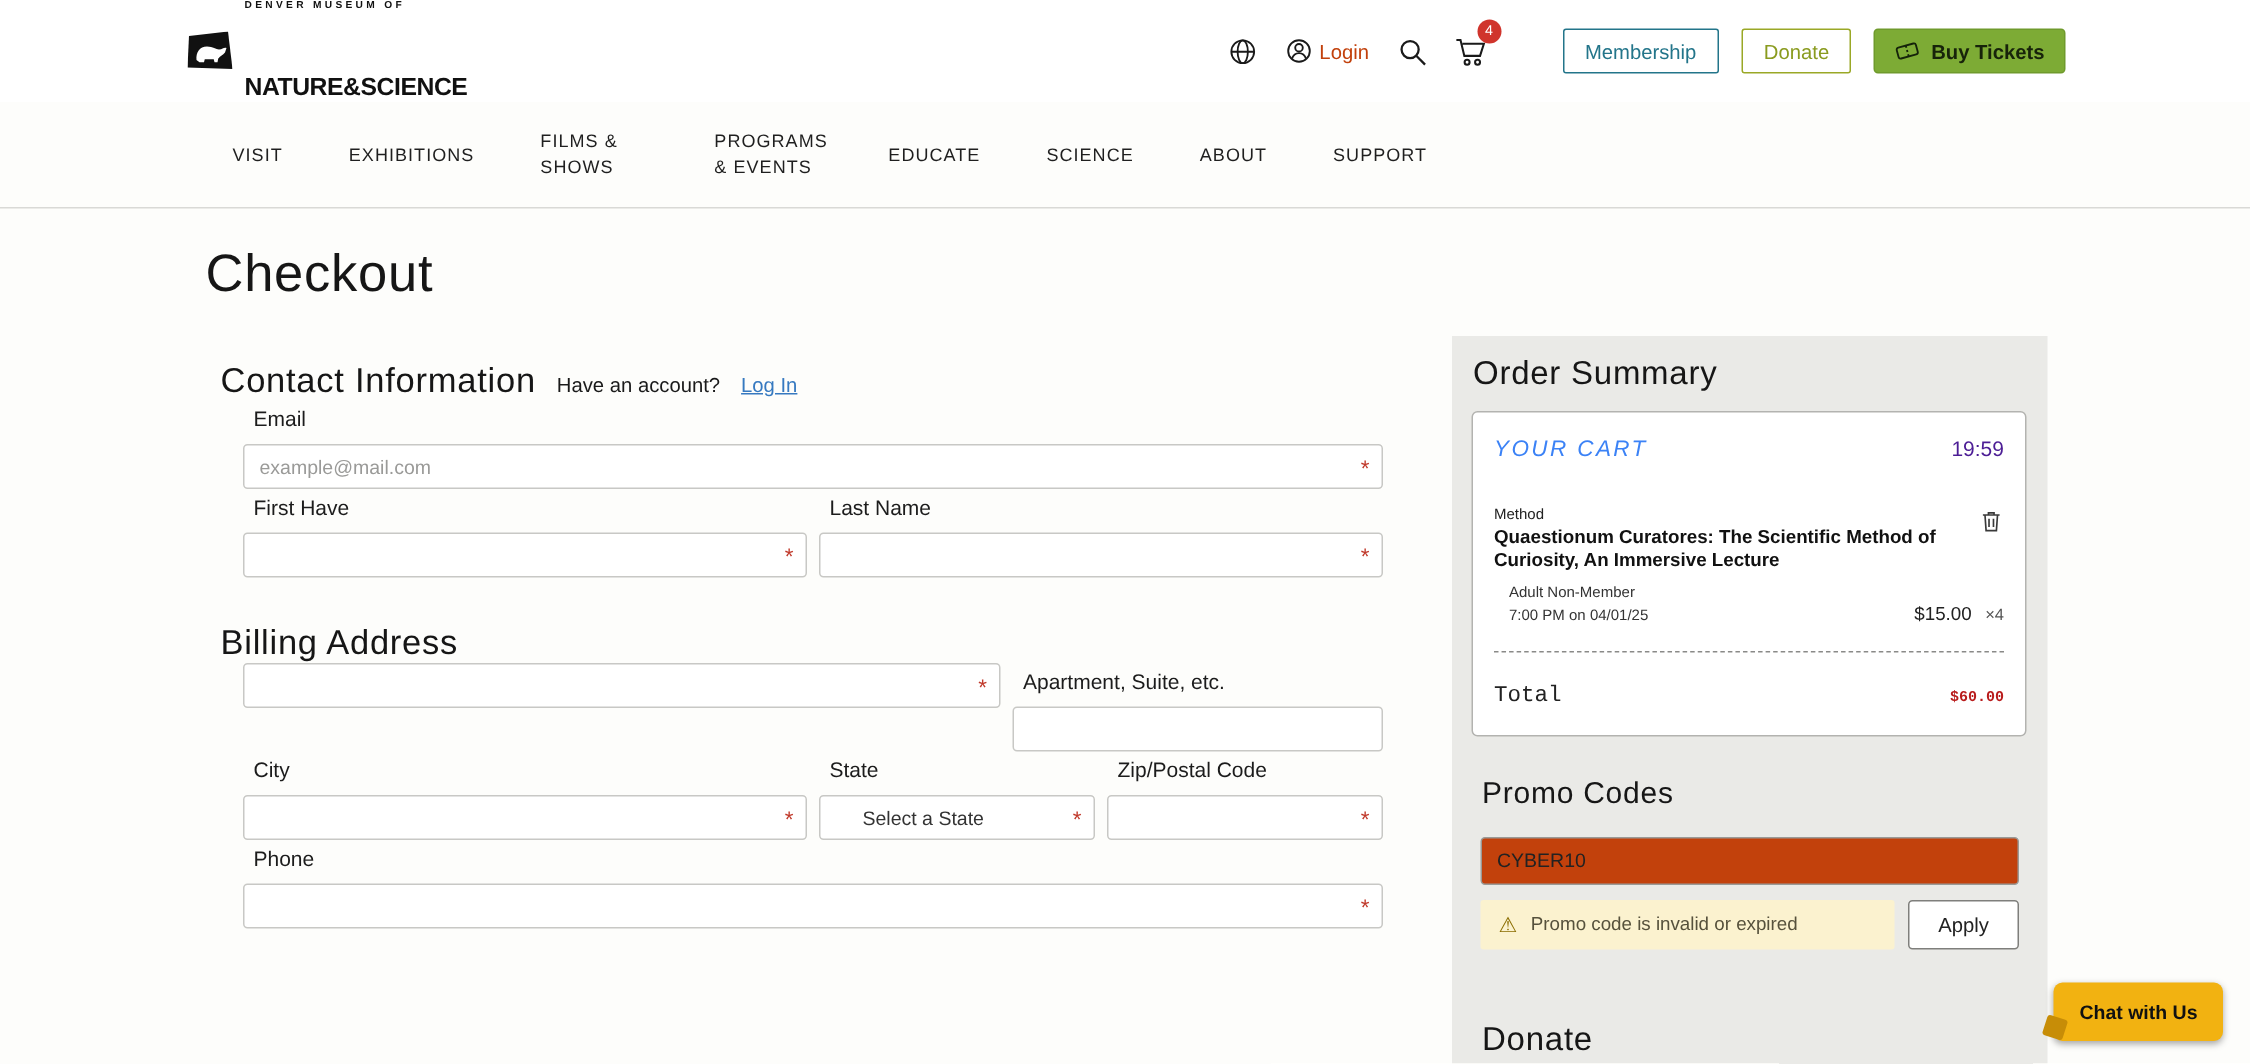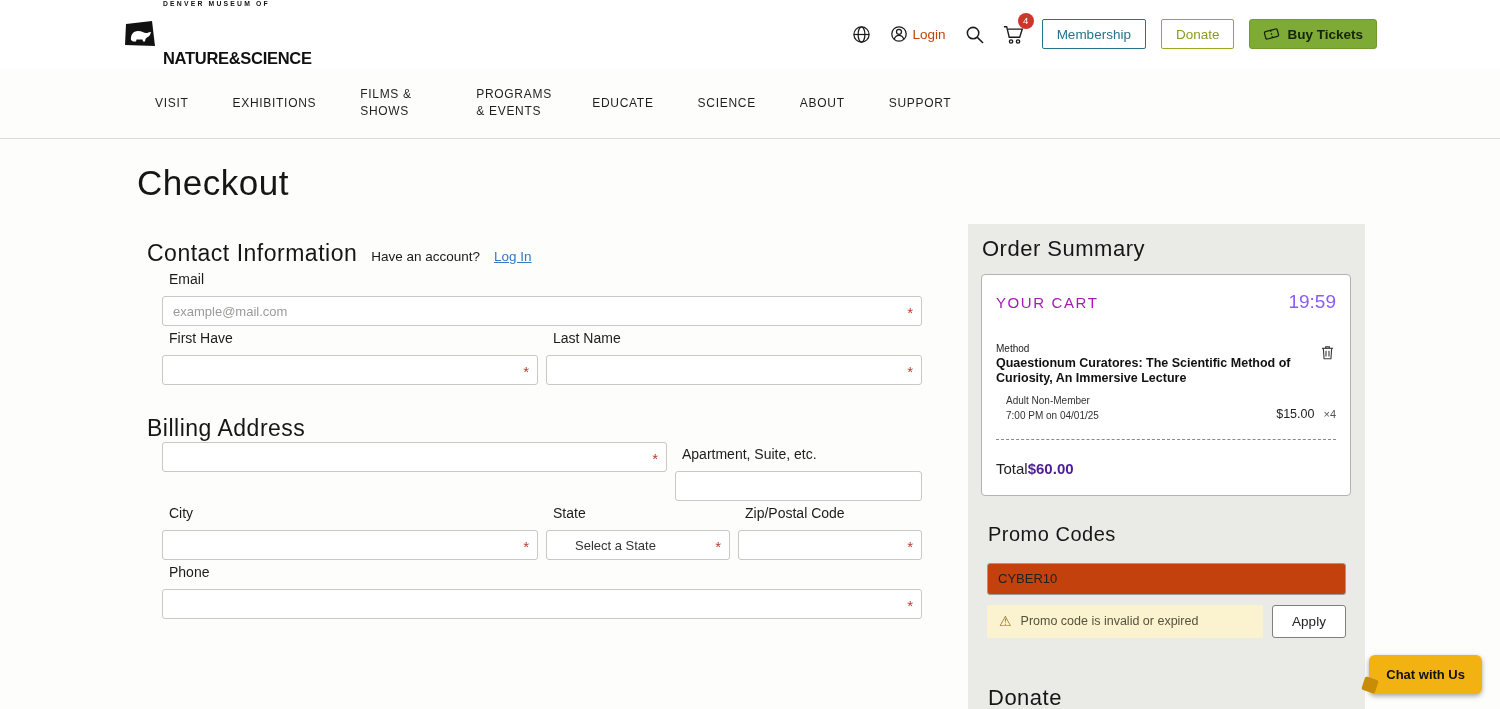--- a/index.html
+++ b/index.html
@@ -13,21 +13,21 @@
   .logo-text { display: flex; flex-direction: column; line-height: 1; gap: 40px; }
   .logo-top { font-size: 6.8px; font-weight: bold; letter-spacing: 2.2px; color: #111; margin-bottom: 2px; }
   .logo-bottom { font-size: 16.5px; font-weight: bold; letter-spacing: -0.3px; color: #111; }
   .top-actions { position: absolute; right: 123px; top: 0; height: 68px; display: flex; align-items: center; gap: 15px; }
   .icon-btn { background: none; border: none; cursor: pointer; display: flex; align-items: center; gap: 5px; padding: 2px; }
   .login-label { font-size: 13.5px; color: #c2410c; }
   .cart-wrap { position: relative; }
   .cart-badge { position: absolute; top: -9px; right: -7px; width: 16px; height: 16px; border-radius: 50%;
     background: #d0342c; color: #fff; font-size: 9.5px; display: flex; align-items: center; justify-content: center; }
   .btn { font-family: inherit; font-size: 13.5px; height: 30px; cursor: pointer; display: inline-flex; align-items: center; gap: 7px; }
-  .btn-membership { background: #fff; color: #23758a; border: 1px solid #23758a; border-radius: 2px; padding: 0 14px; }
+  .btn-membership { background: #fff; color: #23758a; border: 1px solid #23758a; border-radius: 2px; padding: 0 14px; margin-left: 33px; }
   .btn-donate { background: #fff; color: #8a9b1f; border: 1px solid #9aa826; border-radius: 2px; padding: 0 14px; }
   .btn-buy { background: #7dab35; color: #17230a; border: 1px solid #6f9a2c; border-radius: 3px; padding: 0 13px; font-weight: bold; }
 
   
   .main-nav { height: 71px; display: flex; align-items: center; gap: 44px; padding-left: 155px;
     background: #fdfdfb; border-bottom: 1px solid #d9d9d6; }
   .nav-item { font-size: 12px; letter-spacing: 0.7px; color: #1f1f1f; cursor: pointer; line-height: 1.4; background: none; border: none; font-family: inherit; text-align: left; }
   .main-nav .nav-item:nth-child(3), .main-nav .nav-item:nth-child(4) { max-width: 72px; }
 
   
@@ -51,35 +51,35 @@
   .w-half { width: 376px; }
   .w-street { width: 505px; }
   .w-apt { width: 247px; }
   .w-third { width: 184px; }
 
   
   .sidebar { position: absolute; left: 968px; top: 224px; width: 397px; height: 520px; background: #eaeae7; padding: 12px 14px 0 13px; }
   .sidebar-title { font-size: 22px; font-weight: normal; letter-spacing: 0.5px; color: #161616; margin-bottom: 12px; padding-left: 1px; }
   .cart-card { background: #fff; border: 1px solid #b3b3b0; border-radius: 4px; padding: 16px 14px 18px 14px; }
   .cart-head { display: flex; justify-content: space-between; align-items: baseline; }
-  .cart-title { font-size: 15px; letter-spacing: 1.6px; color: #a21caf; }
-  .cart-timer { font-size: 19px; color: #8b5cf6; }
+  .cart-title { font-size: 15px; letter-spacing: 1.6px; color: #3b82f6; font-style: italic; }
+  .cart-timer { font-size: 14px; color: #4c1d95; }
   .cart-item { margin-top: 30px; position: relative; }
   .item-type { font-size: 10px; color: #222; margin-bottom: 2px; }
   .item-name { font-size: 12.5px; font-weight: bold; line-height: 1.18; color: #111; width: 300px; }
   .trash-btn { position: absolute; top: 0; right: 0; background: none; border: none; cursor: pointer; padding: 2px; }
   .item-detail { display: flex; justify-content: space-between; align-items: flex-end; margin-top: 7px; padding-left: 10px; }
   .detail-left { font-size: 10px; color: #333; line-height: 1.5; }
   .detail-right { display: flex; align-items: baseline; gap: 9px; padding-bottom: 2px; }
   .item-price { font-size: 12.5px; color: #222; }
   .item-qty { font-size: 11px; color: #555; }
   .dash-divider { border: none; border-top: 1px dashed #8a8a88; margin: 16px 0 12px 0; }
-  .total-row { display: flex; align-items: baseline; margin-top: 20px; }
+  .total-row { display: flex; justify-content: space-between; align-items: baseline; margin-top: 20px; font-family: Liberation Mono, monospace; }
   .total-label { font-size: 15px; color: #222; }
-  .total-value { font-size: 15px; font-weight: bold; color: #4c1d95; }
+  .total-value { font-size: 10px; font-weight: bold; color: #b91c1c; }
   .promo-title { font-size: 20px; font-weight: normal; letter-spacing: 0.5px; margin: 27px 0 0 7px; color: #161616; }
   .promo-input-wrap { margin: 17px 5px 0 6px; }
   .promo-input { width: 100%; height: 32px; border: 1px solid #9a9a97; border-radius: 3px; font-family: inherit; font-size: 13px; color: #222; padding: 0 10px; background: #c2410c; }
   .promo-row { display: flex; gap: 9px; margin: 10px 5px 0 6px; }
   .promo-error { flex: 1; background: #fbf2cf; border-radius: 2px; display: flex; align-items: center; gap: 9px; padding: 0 12px; min-height: 33px; }
   .warn-icon { color: #8a6d00; font-size: 14px; line-height: 1; }
   .promo-error-text { font-size: 12.5px; color: #56513c; }
   .apply-btn { width: 74px; height: 33px; background: #fff; border: 1px solid #7f7f7c; border-radius: 3px; font-family: inherit; font-size: 13.5px; color: #222; cursor: pointer; }
   .donate-title { font-size: 22px; font-weight: normal; letter-spacing: 0.5px; margin: 47px 0 0 7px; color: #161616; }
 

